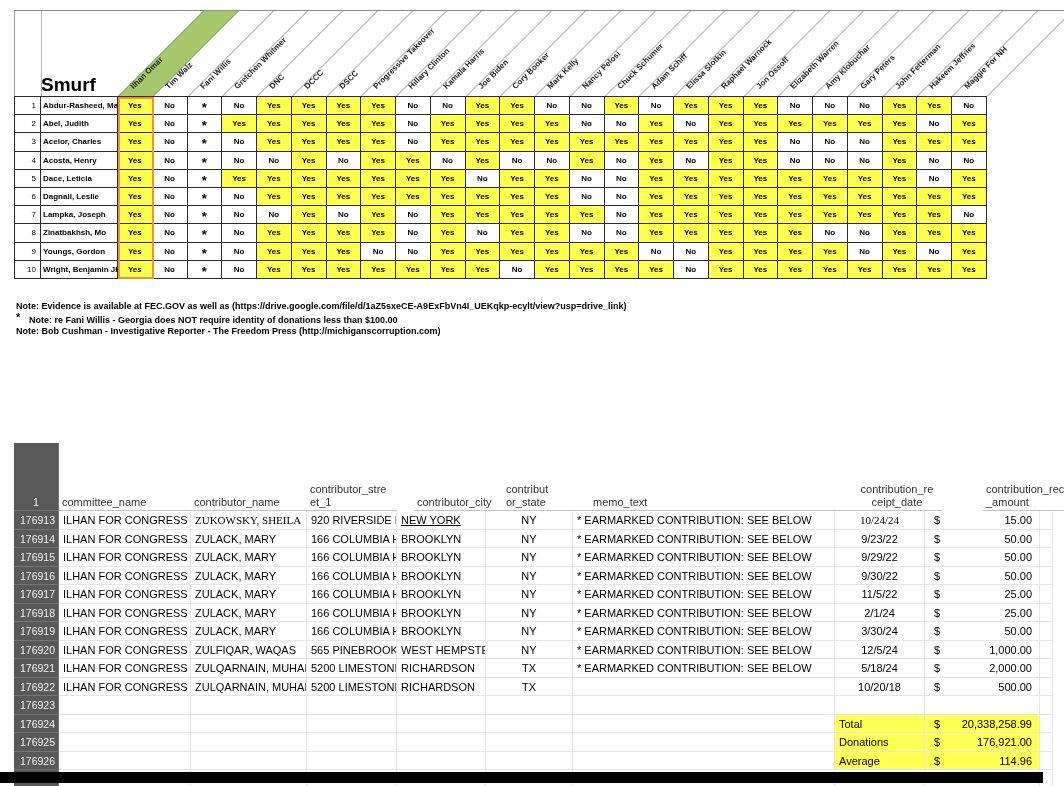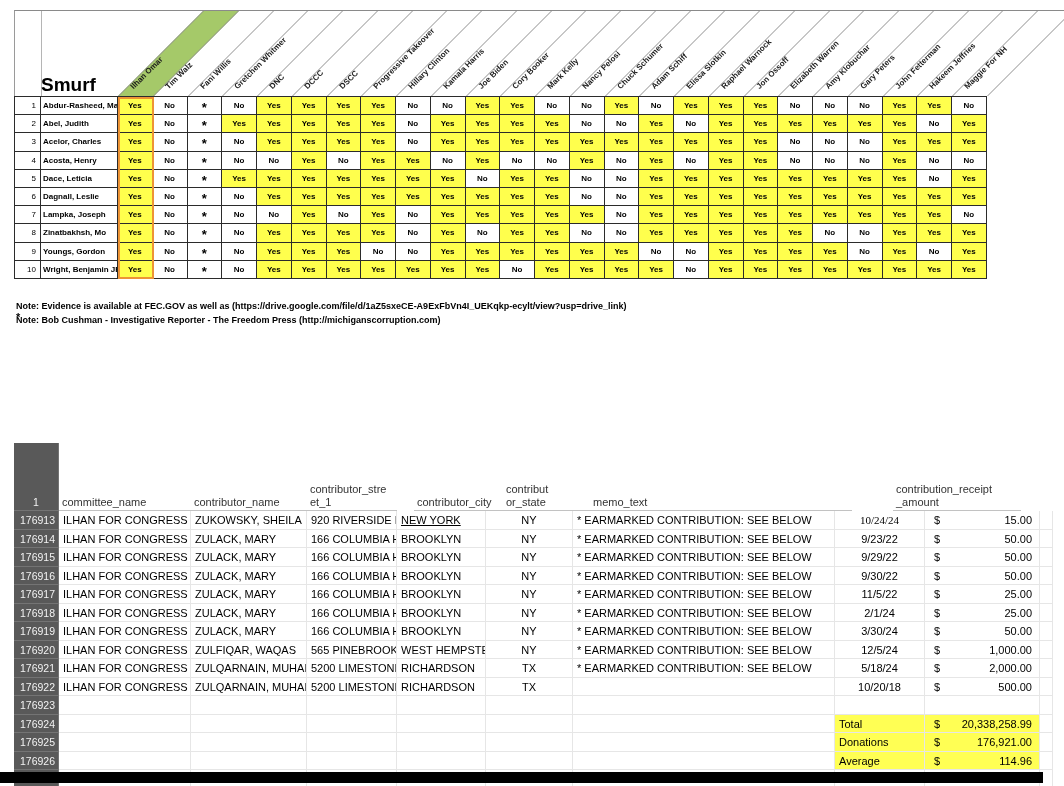--- a/index.html
+++ b/index.html
@@ -410,44 +410,47 @@
         <div class="scell yes">Yes</div>
         <div class="scell yes">Yes</div>
       </div>
     </div>
 </div>
 
 <div id="notes">
   <div>Note: Evidence is available at FEC.GOV as well as (https://drive.google.com/file/d/1aZ5sxeCE-A9ExFbVn4I_UEKqkp-ecylt/view?usp=drive_link)</div>
   <div id="note4">
     <span class="star-mark">*</span>
+    <span>Note: re Fani Willis - Georgia does NOT require identity of donations less than $100.00</span>
   </div>
   <div>Note: Bob Cushman - Investigative Reporter - The Freedom Press    (http://michiganscorruption.com)</div>
 </div>
 
 <div id="ledger">
   <div id="ledger-header">
       <div class="lnum">1</div>
       <div style="width: 132px;">committee_name</div>
       <div style="width: 116px;">contributor_name</div>
       <div style="width: 90px;">contributor_stre
 et_1</div>
       <div style="width: 89px; margin-left: 17px;">contributor_city</div>
       <div style="width: 87px;">contribut
 or_state</div>
       <div style="width: 262px;">memo_text</div>
+      <div class="hcenter" style="width: 90px;">contribution_re
+ceipt_date</div>
       <div style="width: 115px; margin-left: 41px;">contribution_receipt
 _amount</div>
       <div style="width: 13px;"></div>
     </div>
   <div id="ledger-body">
       <div class="lrow">
         <div class="lnum">176913</div>
         <div class="lc" style="width: 132px;">ILHAN FOR CONGRESS</div>
-        <div class="lc" style="width: 116px;">ZUKOWSKY, SHEILA</div>
+        <div class="lc" style="width: 116px; font-family: Liberation Serif, serif;">ZUKOWSKY, SHEILA</div>
         <div class="lc" style="width: 90px;">920 RIVERSIDE DI</div>
         <div class="lc" style="width: 89px; text-decoration: underline;">NEW YORK</div>
         <div class="lcenter" style="width: 87px;">NY</div>
         <div class="lc" style="width: 262px;">* EARMARKED CONTRIBUTION: SEE BELOW</div>
         <div class="lcenter" style="width: 90px; font-family: Liberation Serif, serif;">10/24/24</div>
         <div class="lamt" style="width: 115px;">
           <span>$</span>
           <span>15.00</span>
         </div>
         <div style="width: 13px;"></div>

